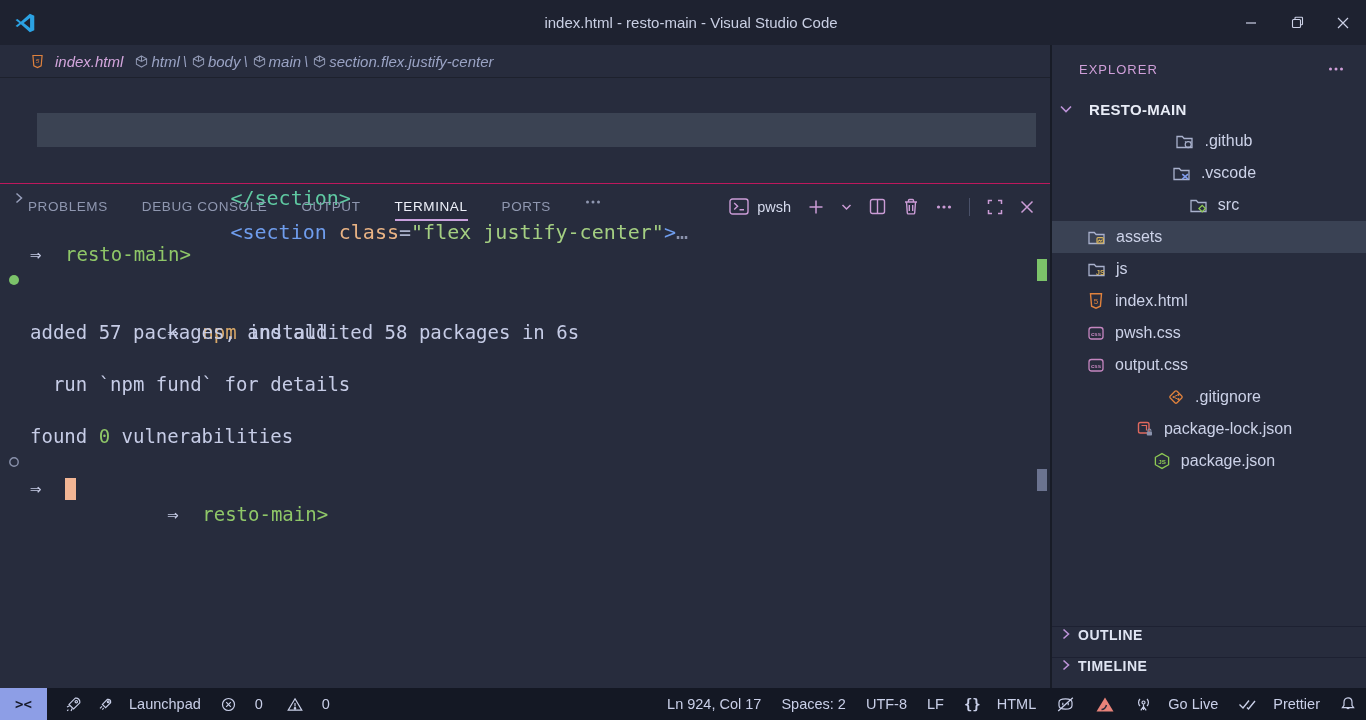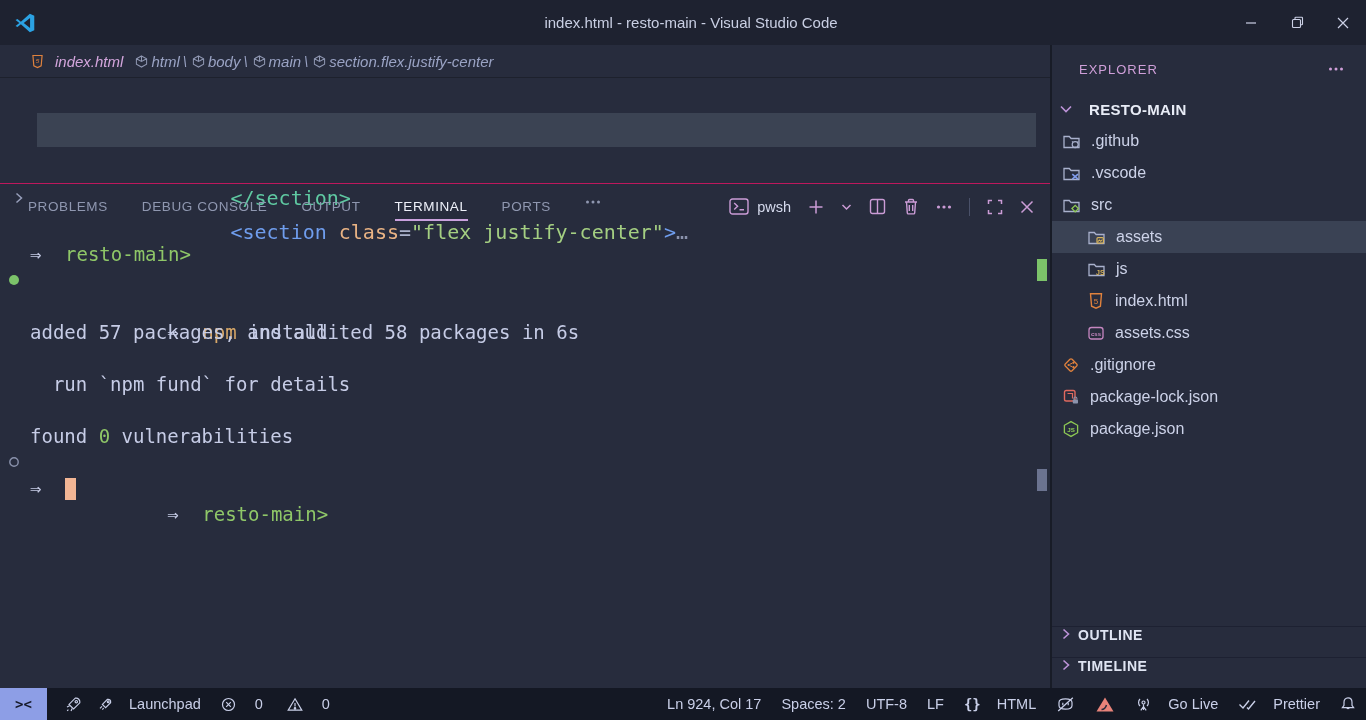--- a/index.html
+++ b/index.html
@@ -67,21 +67,21 @@
   .ruler-gray { top:285px; height:22px; background:#6b7390; }
 
   
   .sidebar { flex:1; display:flex; flex-direction:column; font-size:16px; min-height:0; }
   .sb-header { flex:0 0 48px; display:flex; align-items:center; padding:0 22px 0 27px;
     color:#cf9fd9; font-size:13px; letter-spacing:1px; }
   .sb-more { margin-left:auto; display:flex; color:#cf9fd9; background:none; border:none; }
   .tree-root { height:32px; display:flex; align-items:center; padding-left:7px; gap:16px;
     font-weight:bold; font-size:15px; color:#e8ecf6; letter-spacing:.3px; }
   .tree-row { height:32px; display:flex; align-items:center; gap:10px; color:#ccd2e8; }
-  .tree-row.lvl1 { padding-left:10px; }
+  .tree-row.lvl1 { padding-left:10px;justify-content:center; }
   .tree-row.lvl2 { padding-left:35px; }
   .tree-row.selected { background:#3a4254; }
   .sb-bottom { margin-top:auto; }
   .sb-section { height:31px; display:flex; align-items:flex-start; gap:7px; padding-left:9px;
     border-top:1px solid #1d2132; font-weight:bold; font-size:14px; color:#dfe4f2; letter-spacing:.5px; }
 
   
   .statusbar { flex:0 0 32px; background:#141824; display:flex; align-items:center;
     font-size:14.5px; color:#c9cfe8; }
   .sb-remote { width:47px; height:32px; background:#8d9ee6; color:#161a2a; display:flex;
@@ -341,21 +341,28 @@
             <path d="M3.5 1.8 H14.5 L13.4 14.2 9 16.2 4.6 14.2 Z"></path>
             <text x="9" y="11.6" font-size="8" font-family="Liberation Sans" fill="#e0823d" stroke="none" text-anchor="middle">5</text>
           </svg>
         <span>index.html</span>
       </div>
       <div class="tree-row lvl2">
         <svg width="18" height="18" viewBox="0 0 18 18" fill="none">
             <rect x="2" y="3.5" width="14" height="11.5" rx="2.5" stroke="#c586c0" stroke-width="1.3"></rect>
             <text x="9" y="12" font-size="6" font-weight="bold" font-family="Liberation Sans" fill="#c586c0" text-anchor="middle">css</text>
           </svg>
-        <span>assets.css</span>
+        <span>pwsh.css</span>
+      </div>
+      <div class="tree-row lvl2">
+        <svg width="18" height="18" viewBox="0 0 18 18" fill="none">
+            <rect x="2" y="3.5" width="14" height="11.5" rx="2.5" stroke="#c586c0" stroke-width="1.3"></rect>
+            <text x="9" y="12" font-size="6" font-weight="bold" font-family="Liberation Sans" fill="#c586c0" text-anchor="middle">css</text>
+          </svg>
+        <span>output.css</span>
       </div>
       <div class="tree-row lvl1">
         <svg width="18" height="18" viewBox="0 0 18 18" fill="none">
             <rect x="4.2" y="4.2" width="9.6" height="9.6" rx="1.5" transform="rotate(45 9 9)" stroke="#e0823d" stroke-width="1.3"></rect>
             <circle cx="6.6" cy="9" r="1.1" fill="#e0823d"></circle>
             <circle cx="11.4" cy="6.8" r="1.1" fill="#e0823d"></circle>
             <circle cx="11.4" cy="11.2" r="1.1" fill="#e0823d"></circle>
             <path d="M7.5 8.4 l2.8-1.2 M7.5 9.6 l2.8 1.2" stroke="#e0823d" stroke-width="1"></path>
           </svg>
         <span>.gitignore</span>

